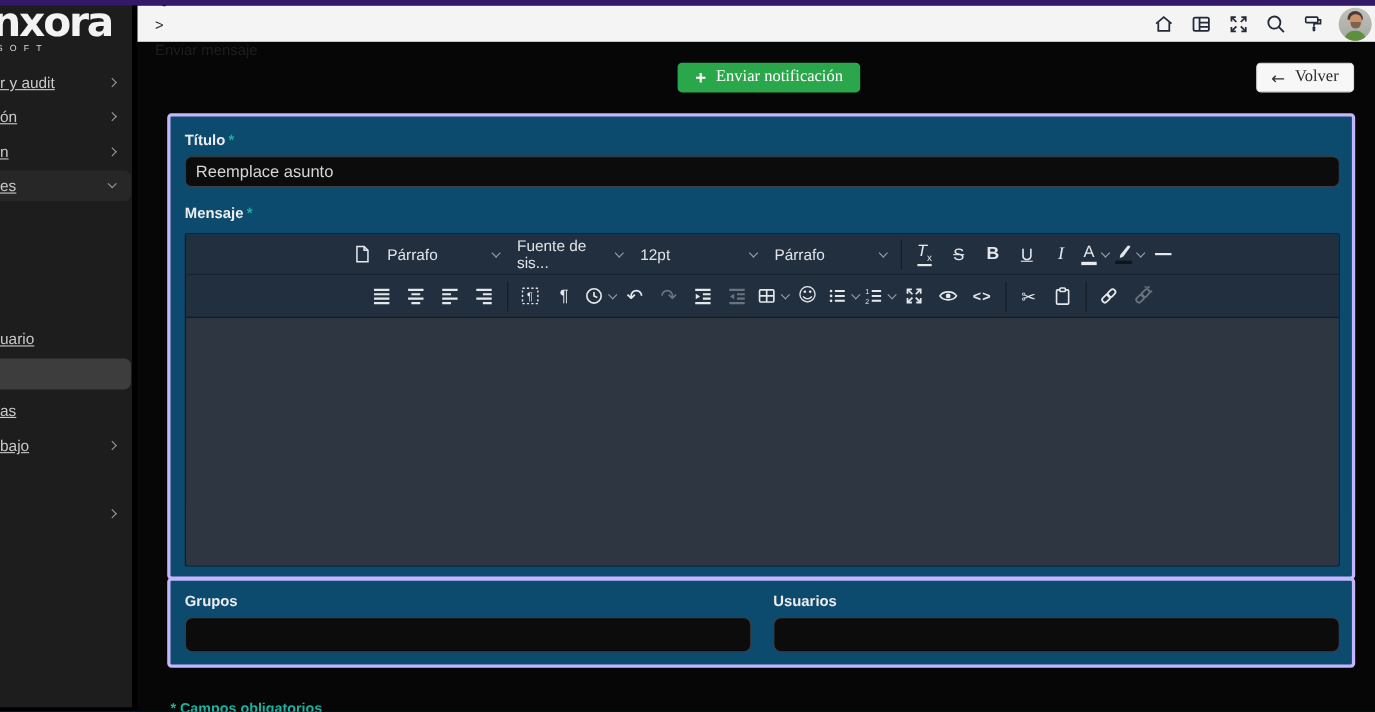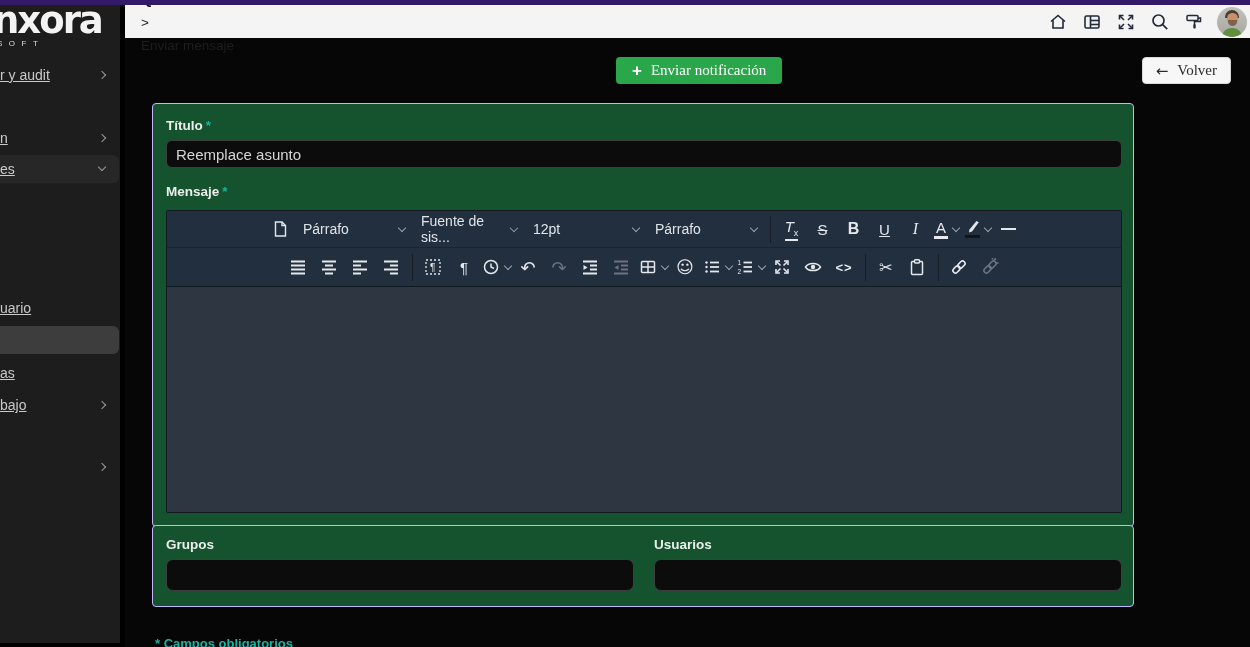--- a/index.html
+++ b/index.html
@@ -60,22 +60,22 @@
               font-size:15px; cursor:pointer; }
   .send-plus { font-family:"Liberation Sans", sans-serif; font-size:17px;
                font-weight:bold; line-height:1; }
   .back-btn { position:absolute; right:19px; top:19px; height:27px;
               background:#f7f7f7; color:#2b2b2b; border:1px solid #d9d9d9;
               border-radius:4px; display:flex; align-items:center; gap:9px;
               padding:0 13px; font-family:"Liberation Serif", serif;
               font-size:15px; cursor:pointer; }
   .back-arrow { font-family:"DejaVu Sans", sans-serif; font-size:15px; }
 
-  .panel { position:absolute; left:27px; width:982px; background:#14532d;
-           border:1px solid #c4b5fd; border-radius:4px; }
+  .panel { position:absolute; left:27px; width:1080px; background:#0c4a6e;
+           border:3px solid #c4b5fd; border-radius:4px; }
   .panel-1 { top:65px; height:424px; padding:10px 11px 0 13px; }
   .panel-2 { top:487px; height:82px; padding:9px 11px 0 13px; }
 
   .field-label { font-size:13.5px; font-weight:bold; color:#ededed;
                  margin:4px 0 7px; }
   .req { color:var(--teal,#17b3a3); margin-left:3px; }
   .text-input { width:100%; height:28px; background:#0c0c0c;
                 border:1px solid #3e3e3e; border-radius:6px; color:#d6d6d6;
                 font-size:15px; padding:0 9px; font-family:inherit; }
   .p2-input { height:32px; border-radius:7px; }
@@ -136,20 +136,24 @@
 <div class="sidebar">
   <div>
     <div class="logo-text">nxora</div>
     <div class="logo-sub">SOFT</div>
   </div>
 
   <div class="nav-item" style="top:60px">
     <span class="nav-label">r y audit</span>
     <span class="nav-chev chev right"></span>
   </div>
+  <div class="nav-item" style="top:91px">
+    <span class="nav-label">ón</span>
+    <span class="nav-chev chev right"></span>
+  </div>
   <div class="nav-item" style="top:123px">
     <span class="nav-label">n</span>
     <span class="nav-chev chev right"></span>
   </div>
   <div class="nav-item expanded" style="top:154px">
     <span class="nav-label">es</span>
     <span class="nav-chev chev down" style="top:9px"></span>
   </div>
   <div class="nav-item" style="top:293px">
     <span class="nav-label">uario</span>

